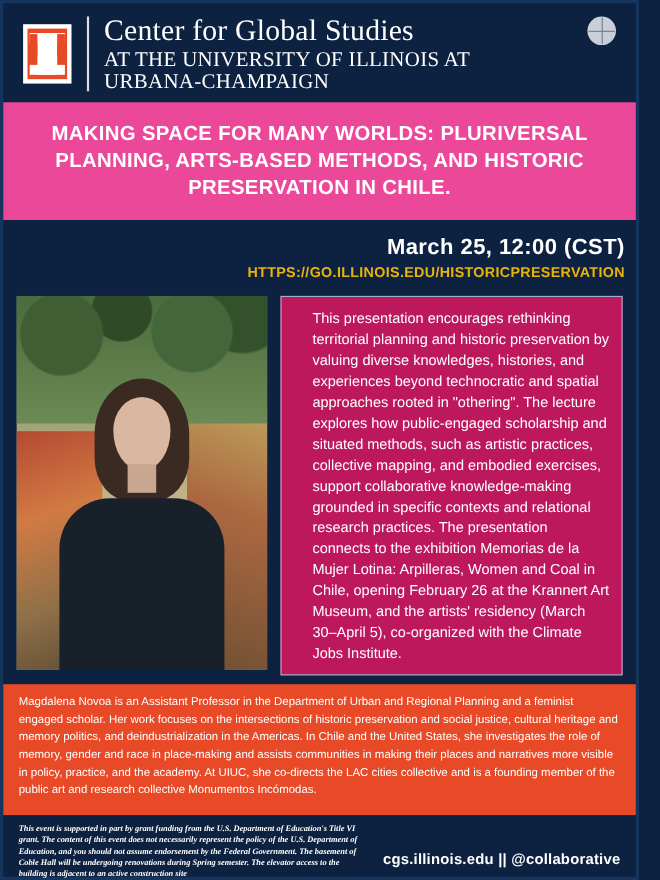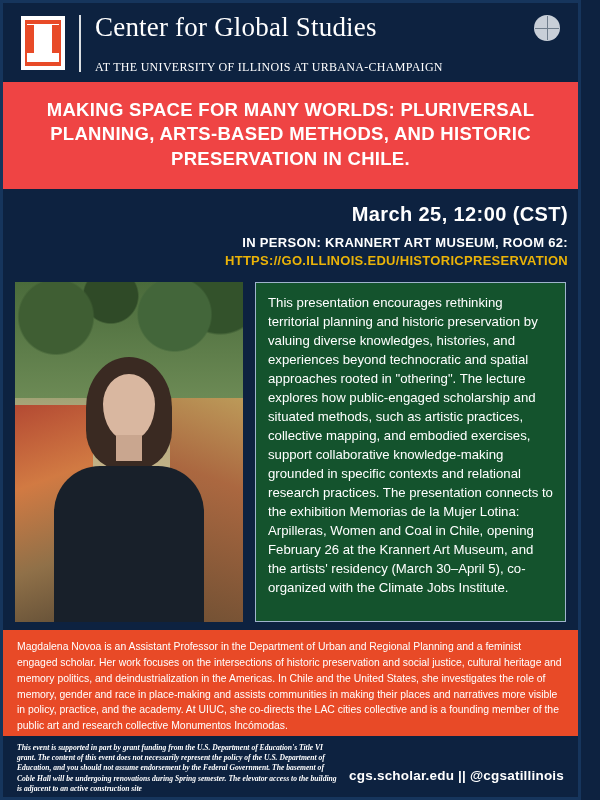--- a/index.html
+++ b/index.html
@@ -86,23 +86,23 @@
     color: #ffffff;
     line-height: 1.05;
   }
   .header-title {
     font-size: 27px;
     font-weight: 400;
     letter-spacing: 0.2px;
     font-family: "Liberation Serif", serif;
   }
   .header-sub {
-    font-size: 12px;
+    font-size: 19px;
     letter-spacing: 0.3px;
-    margin-top: 20px;
+    margin-top: 4px;
     font-variant: small-caps;
     text-transform: uppercase;
     font-family: "Liberation Serif", serif;
   }
   .globe-icon {
     flex: 0 0 auto;
     width: 26px;
     height: 26px;
     border-radius: 50%;
     background: #c8cfd8;
@@ -125,21 +125,21 @@
     position: absolute;
     top: 50%;
     left: 1px;
     right: 1px;
     height: 1px;
     background: #6f7d8c;
   }
 
   
   .title-band {
-    background: #ef4444;
+    background: #ec4899;
     color: #ffffff;
     text-align: center;
     padding: 16px 26px 18px 26px;
     font-weight: bold;
     font-size: 18.5px;
     line-height: 1.32;
     letter-spacing: 0.3px;
     text-transform: uppercase;
   }
 
@@ -242,37 +242,37 @@
   .photo .person-neck {
     position: absolute;
     left: 50%; top: 45%;
     width: 26px; height: 26px;
     margin-left: -13px;
     background: #c9a68f;
   }
 
   .abstract {
     flex: 1 1 auto;
-    background: #14532d;
+    background: #be185d;
     border: 1px solid #9fb4cc;
     color: #ffffff;
     font-size: 13.2px;
     line-height: 1.44;
-    padding: 10px 11px 10px 12px;
+    padding: 10px 11px 10px 28px;
     min-height: 340px;
     box-sizing: border-box;
   }
 
   
   .bio-band {
     background: #e84a27;
     color: #ffffff;
     font-size: 10.4px;
     line-height: 1.52;
-    padding: 9px 14px 2px 14px;
+    padding: 9px 14px 15px 14px;
     margin-top: 8px;
   }
 
   
   .footer {
     display: flex;
     align-items: center;
     padding: 7px 14px 6px 14px;
     gap: 12px;
     color: #ffffff;
@@ -312,21 +312,20 @@
       <div class="header-title">Center for Global Studies</div>
       <div class="header-sub">At the University of Illinois at Urbana-Champaign</div>
     </div>
     <div class="globe-icon"></div>
   </div>
 
   <div class="title-band">Making Space for Many Worlds: Pluriversal Planning, Arts-Based Methods, and Historic Preservation in Chile.</div>
 
   <div class="event-info">
     <div class="event-date">March 25, 12:00 (CST)</div>
-    <div class="event-loc">In Person: Krannert Art Museum, Room 62:</div>
     <a class="event-link" href="#">https://go.illinois.edu/historicpreservation</a>
   </div>
 
   <div class="main-row">
     <div class="photo">
       <div class="bg-wall"></div>
       <div class="mural-left"></div>
       <div class="mural-right"></div>
       <div class="leaves"></div>
       <div class="person-hair"></div>
@@ -334,16 +333,16 @@
       <div class="person-neck"></div>
       <div class="person-body"></div>
     </div>
     <div class="abstract">This presentation encourages rethinking territorial planning and historic preservation by valuing diverse knowledges, histories, and experiences beyond technocratic and spatial approaches rooted in "othering". The lecture explores how public-engaged scholarship and situated methods, such as artistic practices, collective mapping, and embodied exercises,  support collaborative knowledge-making grounded in specific contexts and relational research practices. The presentation connects to the exhibition Memorias de la Mujer Lotina: Arpilleras, Women and Coal in Chile, opening February 26 at the Krannert Art Museum, and the artists' residency (March 30–April 5), co-organized with the Climate Jobs Institute.</div>
   </div>
 
   <div class="bio-band">Magdalena Novoa is an Assistant Professor in the Department of Urban and Regional Planning and a feminist engaged scholar. Her work focuses on the intersections of historic preservation and social justice, cultural heritage and memory politics, and deindustrialization in the Americas. In Chile and the United States, she investigates the role of memory, gender and race in place-making and assists communities in making their places and narratives more visible in policy, practice, and the academy. At UIUC, she co-directs the LAC cities collective and is a founding member of the public art and research collective Monumentos Incómodas.</div>
 
   <div class="footer">
     <div class="footer-left">This event is supported in part by grant funding from the U.S. Department of Education's Title VI grant. The content of this event does not necessarily represent the policy of the U.S. Department of Education, and you should not assume endorsement by the Federal Government. The basement of Coble Hall will be undergoing renovations during Spring semester. The elevator access to the building is adjacent to an active construction site</div>
-    <div class="footer-right">cgs.scholar.edu || @cgsatillinois</div>
+    <div class="footer-right">cgs.illinois.edu || @collaborative</div>
   </div>
 
 </div>
 
 </body></html>

